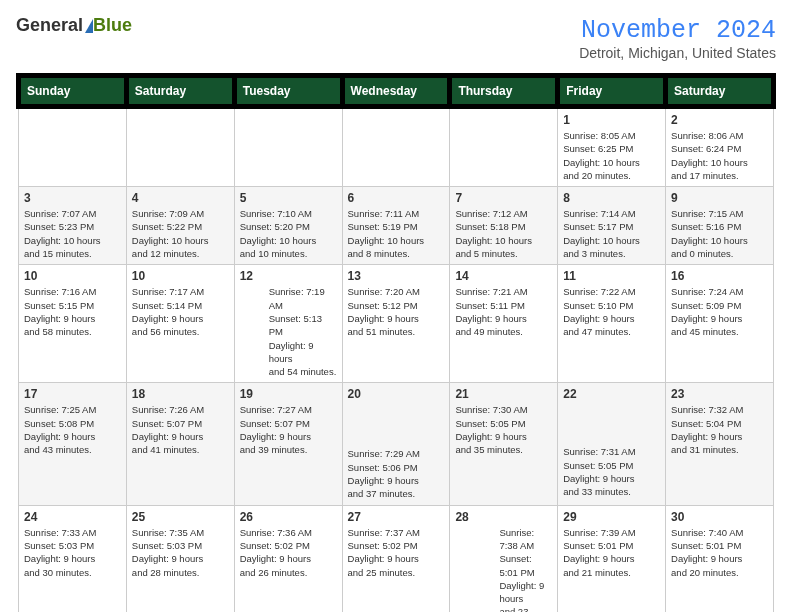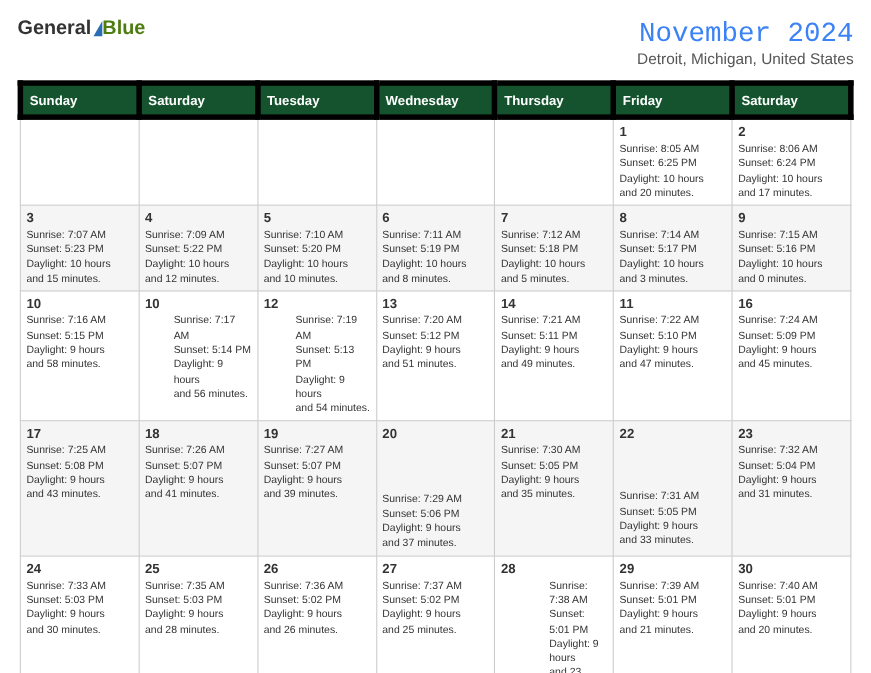--- a/index.html
+++ b/index.html
@@ -208,21 +208,21 @@
       <tr>
         <td>
           <span class="day-num">10</span>
           <div class="day-info" style="white-space: pre-line;">Sunrise: 7:16 AM
 Sunset: 5:15 PM
 Daylight: 9 hours
 and 58 minutes.</div>
         </td>
         <td>
           <span class="day-num">10</span>
-          <div class="day-info" style="white-space: pre-line; margin-left: 26px;">Sunrise: 7:17 AM
+          <div class="day-info" style="white-space: pre-line;">Sunrise: 7:17 AM
 Sunset: 5:14 PM
 Daylight: 9 hours
 and 56 minutes.</div>
         </td>
         <td>
           <span class="day-num">12</span>
           <div class="day-info" style="white-space: pre-line; margin-left: 29px;">Sunrise: 7:19 AM
 Sunset: 5:13 PM
 Daylight: 9 hours
 and 54 minutes.</div>

